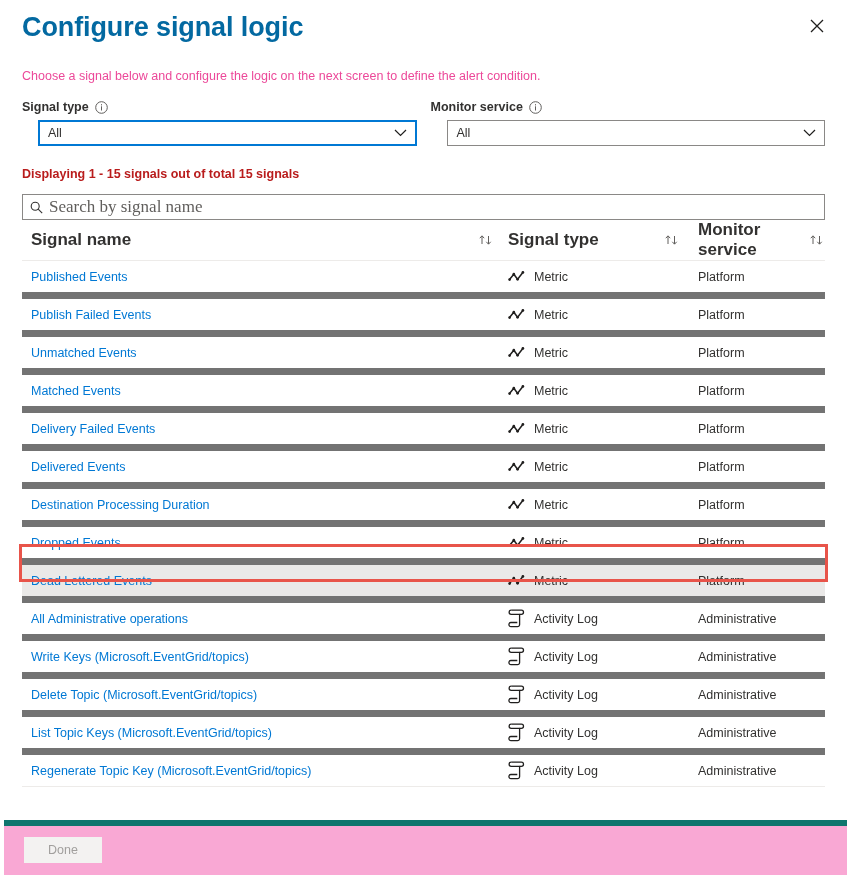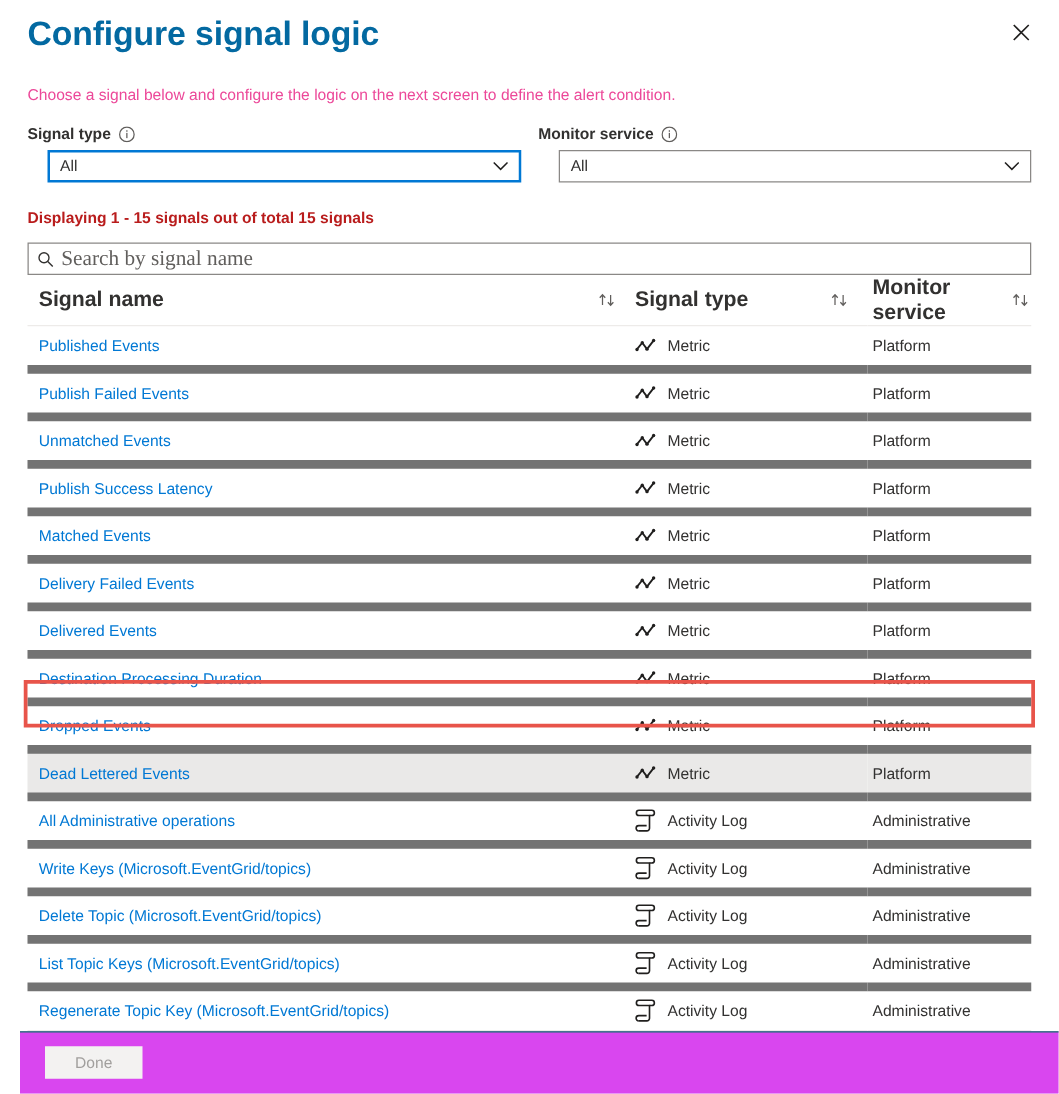--- a/index.html
+++ b/index.html
@@ -214,26 +214,26 @@
   .annotation-box {
     position: absolute;
     border: 3px solid #e8544a;
     pointer-events: none;
     box-sizing: border-box;
   }
 
   
   .footer {
     position: absolute;
-    left: 16px;
+    left: 4px;
     right: 0;
     bottom: 0;
     height: 49px;
-    border-top: 1px solid #0f766e;
-    background: #d946ef;
+    border-top: 6px solid #0f766e;
+    background: #f9a8d4;
   }
   .done-btn {
     margin: 11px 0 0 20px;
     min-width: 78px;
     height: 26px;
     background: #f3f2f1;
     color: #a19f9d;
     border: none;
     font-family: "Liberation Sans", sans-serif;
     font-size: 12.5px;
@@ -408,38 +408,20 @@
     <circle cx="9.6" cy="9.3" r="1.35" fill="#201f1e"></circle>
     <circle cx="14.9" cy="2.4" r="1.35" fill="#201f1e"></circle>
   </svg>
 </span>
               <span class="type-label">Metric</span>
             </div>
           </td>
           <td><span class="svc-cell">Platform</span></td>
         </tr>
         <tr>
-          <td><a class="signal-link">Publish Success Latency</a></td>
-          <td>
-            <div class="type-cell">
-              <span class="type-icon">
-  <svg width="17" height="14" viewBox="0 0 17 14">
-    <path d="M1.5 9.5 L5.8 4.2 L9.6 9.3 L15 2.3" stroke="#201f1e" stroke-width="1.5" fill="none" stroke-linejoin="round"></path>
-    <circle cx="1.6" cy="9.6" r="1.35" fill="#201f1e"></circle>
-    <circle cx="5.8" cy="4.2" r="1.35" fill="#201f1e"></circle>
-    <circle cx="9.6" cy="9.3" r="1.35" fill="#201f1e"></circle>
-    <circle cx="14.9" cy="2.4" r="1.35" fill="#201f1e"></circle>
-  </svg>
-</span>
-              <span class="type-label">Metric</span>
-            </div>
-          </td>
-          <td><span class="svc-cell">Platform</span></td>
-        </tr>
-        <tr>
           <td><a class="signal-link">Matched Events</a></td>
           <td>
             <div class="type-cell">
               <span class="type-icon">
   <svg width="17" height="14" viewBox="0 0 17 14">
     <path d="M1.5 9.5 L5.8 4.2 L9.6 9.3 L15 2.3" stroke="#201f1e" stroke-width="1.5" fill="none" stroke-linejoin="round"></path>
     <circle cx="1.6" cy="9.6" r="1.35" fill="#201f1e"></circle>
     <circle cx="5.8" cy="4.2" r="1.35" fill="#201f1e"></circle>
     <circle cx="9.6" cy="9.3" r="1.35" fill="#201f1e"></circle>
     <circle cx="14.9" cy="2.4" r="1.35" fill="#201f1e"></circle>

